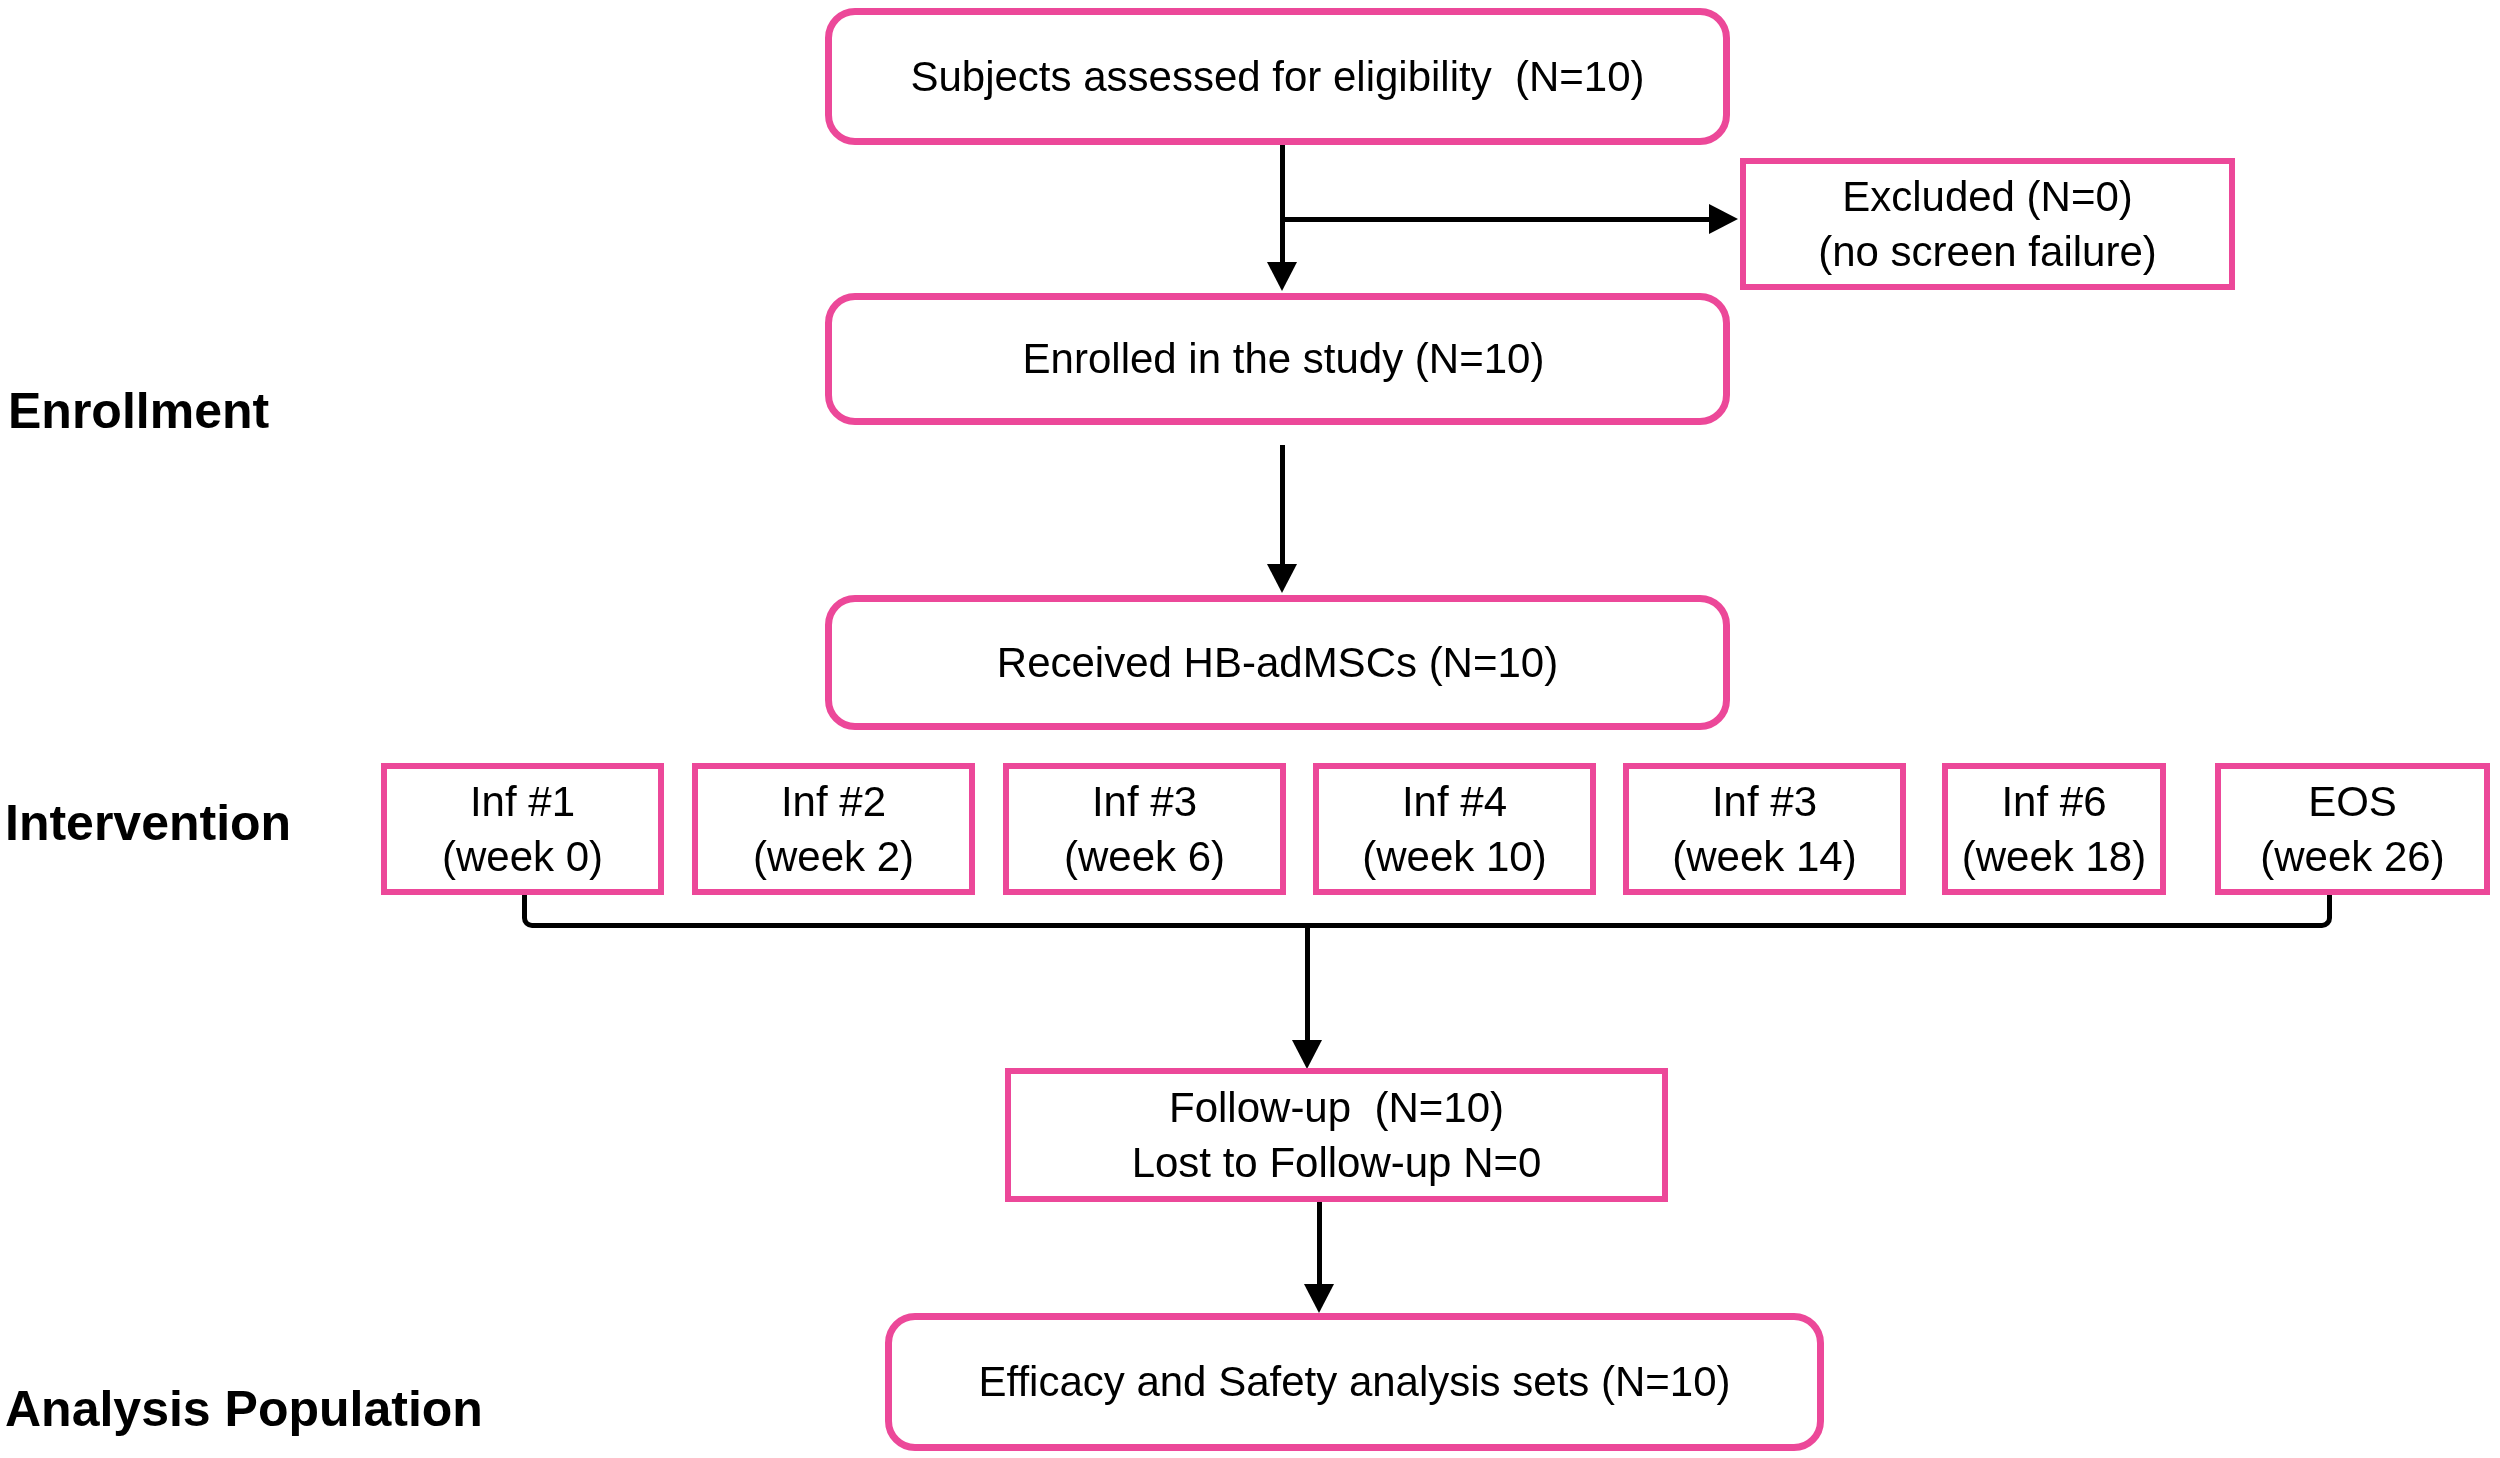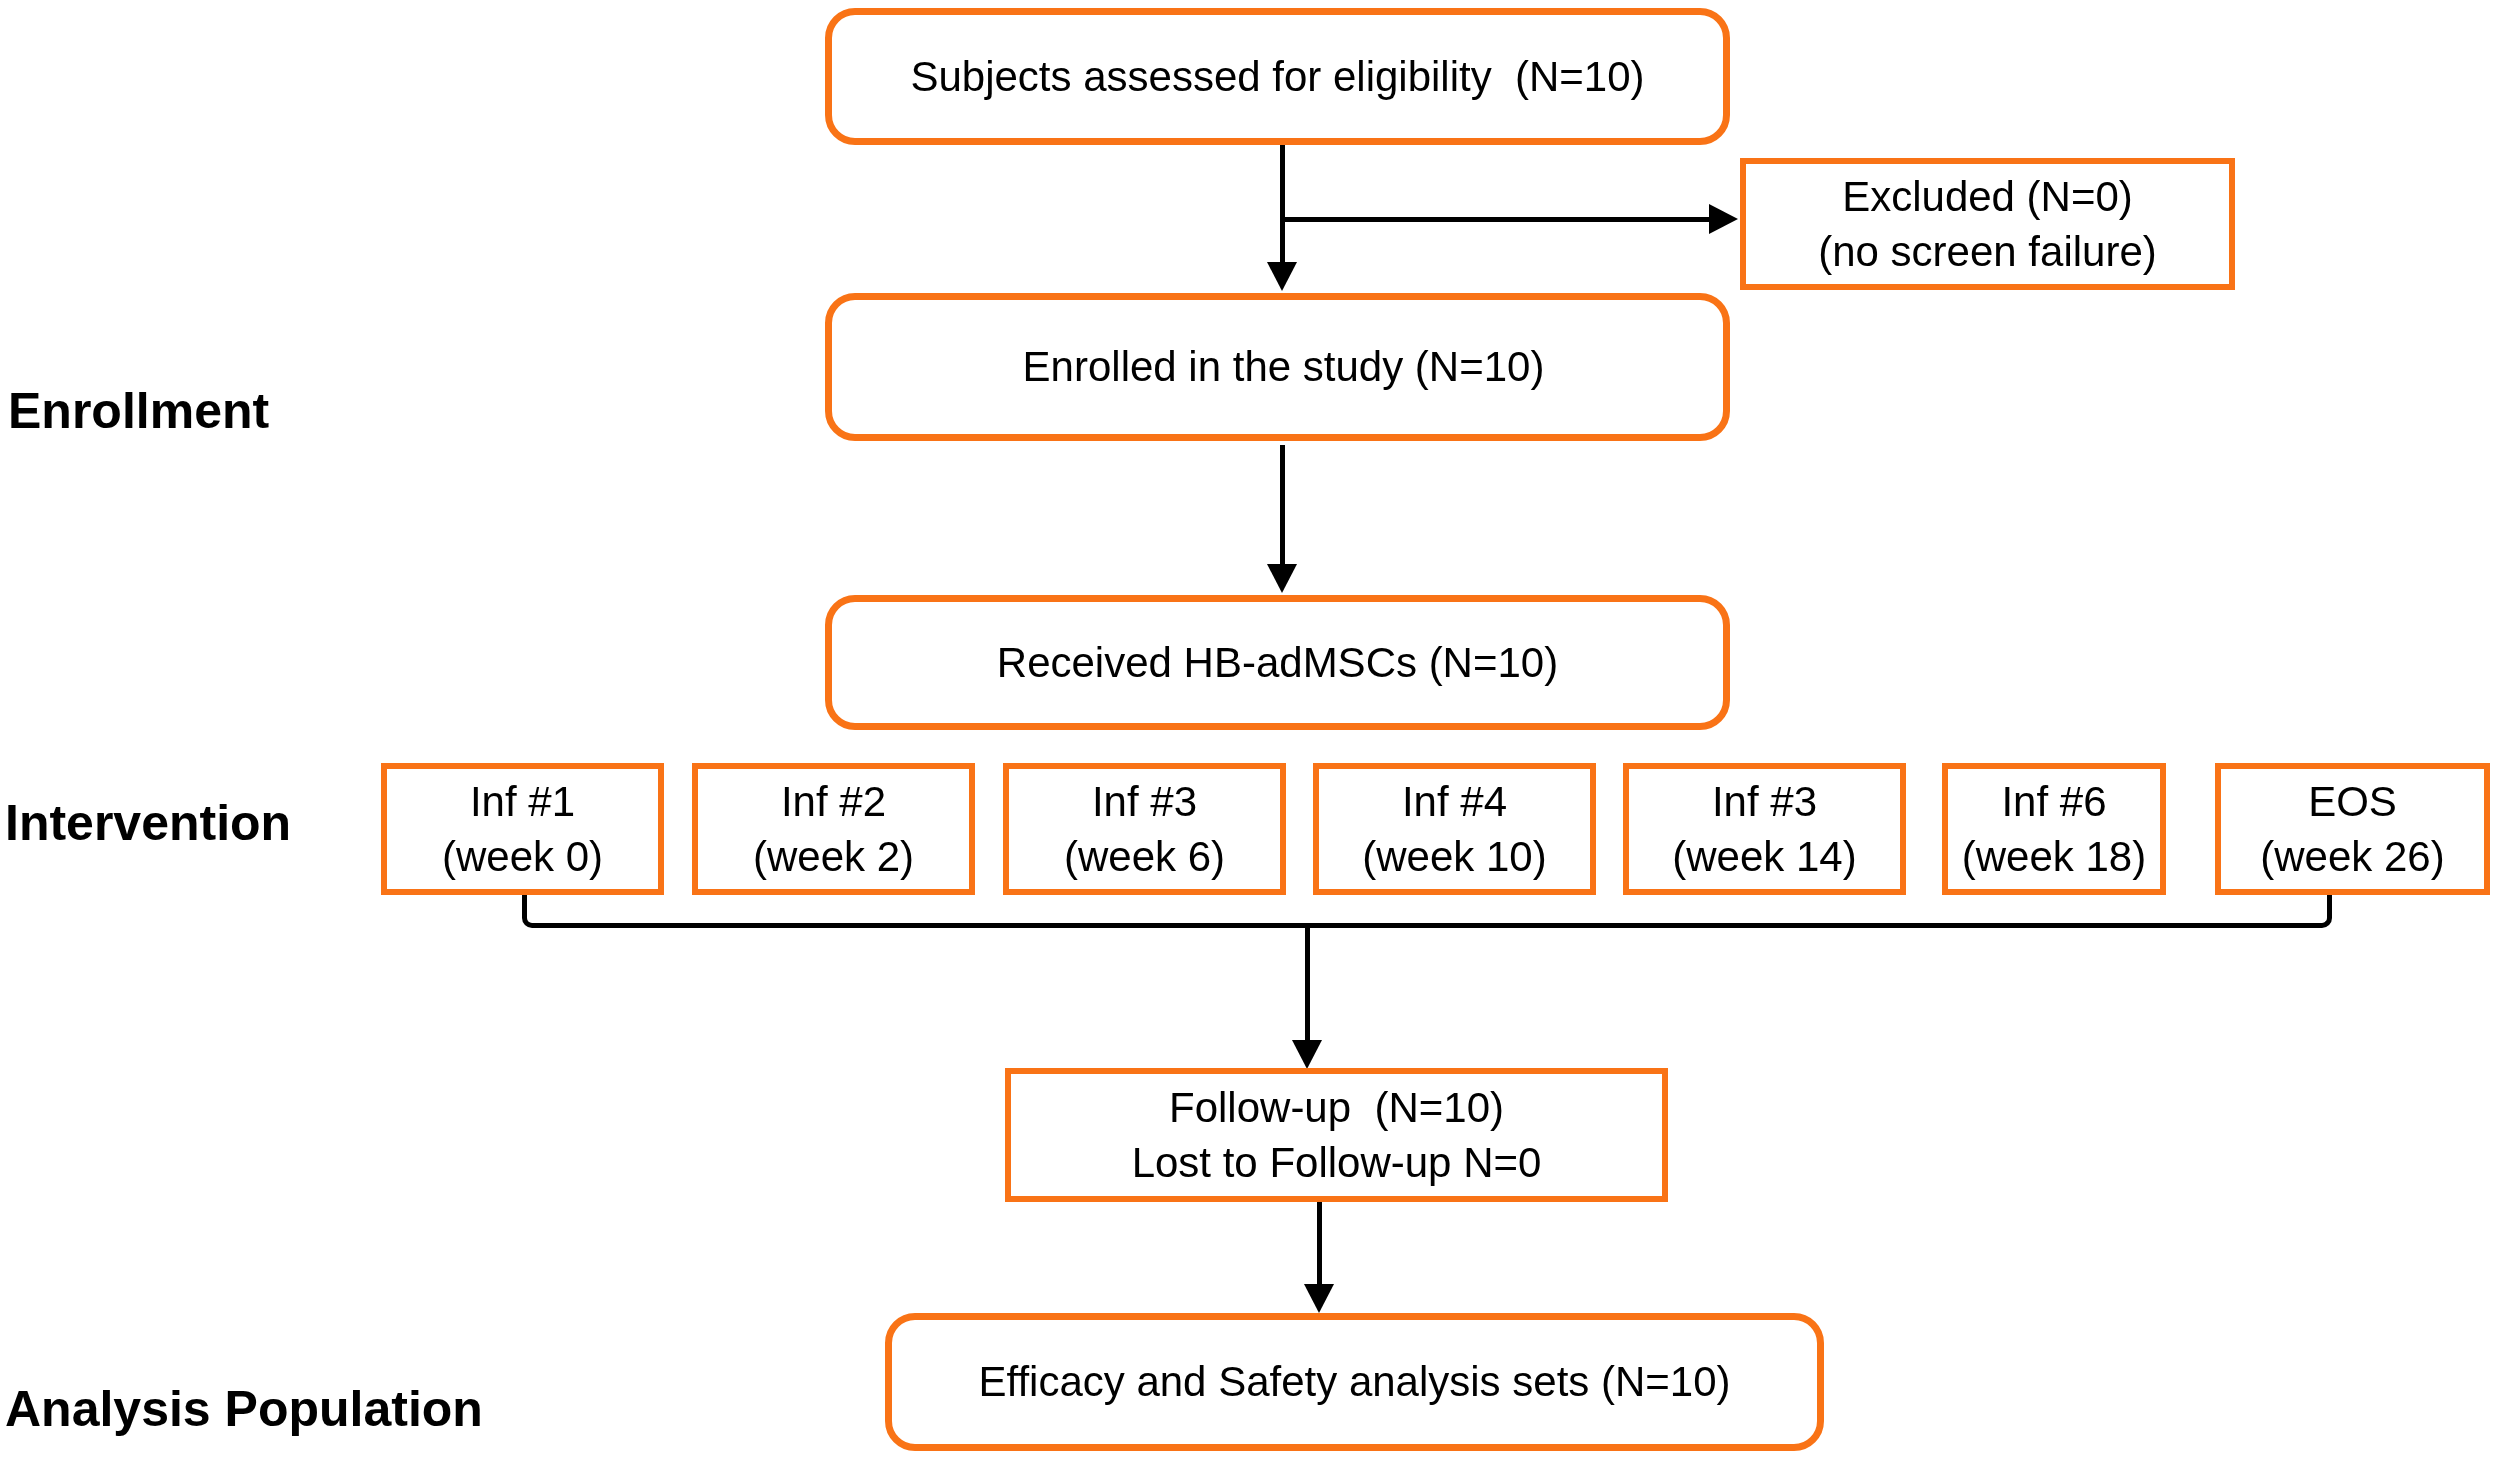--- a/index.html
+++ b/index.html
@@ -12,21 +12,21 @@
     width: 2500px;
     height: 1458px;
     background: #ffffff;
     font-family: "Liberation Sans", "DejaVu Sans", sans-serif;
     color: #000000;
     overflow: hidden;
   }
   .box {
     position: absolute;
     background: #ffffff;
-    border: 6px solid #f97316;
+    border: 6px solid #ec4899;
     box-sizing: border-box;
     display: flex;
     flex-direction: column;
     align-items: center;
     justify-content: center;
     text-align: center;
     font-size: 42px;
     line-height: 1.32;
     color: #000000;
   }
@@ -74,21 +74,21 @@
     box-sizing: border-box;
     border-left: 5px solid #000000;
     border-right: 5px solid #000000;
     border-bottom: 5px solid #000000;
     border-radius: 0 0 10px 10px;
   }
 
   
   #box-eligibility { left: 825px; top: 8px;    width: 905px; height: 137px; }
   #box-excluded    { left: 1740px; top: 158px; width: 495px; height: 132px; }
-  #box-enrolled    { left: 825px; top: 293px;  width: 905px; height: 148px; padding-left: 12px; }
+  #box-enrolled    { left: 825px; top: 293px;  width: 905px; height: 132px; padding-left: 12px; }
   #box-received    { left: 825px; top: 595px;  width: 905px; height: 135px; }
   .inf-box         { top: 763px; height: 132px; width: 283px; }
   #box-inf1 { left: 381px; }
   #box-inf2 { left: 692px; text-align: center; }
   #box-inf3 { left: 1003px; }
   #box-inf4 { left: 1313px; }
   #box-inf5 { left: 1623px; }
   #box-inf6 { left: 1930px; width: 224px; margin-left: 12px; }
   #box-eos  { left: 2215px; width: 275px; }
   #box-followup { left: 1005px; top: 1068px; width: 663px; height: 134px; }

